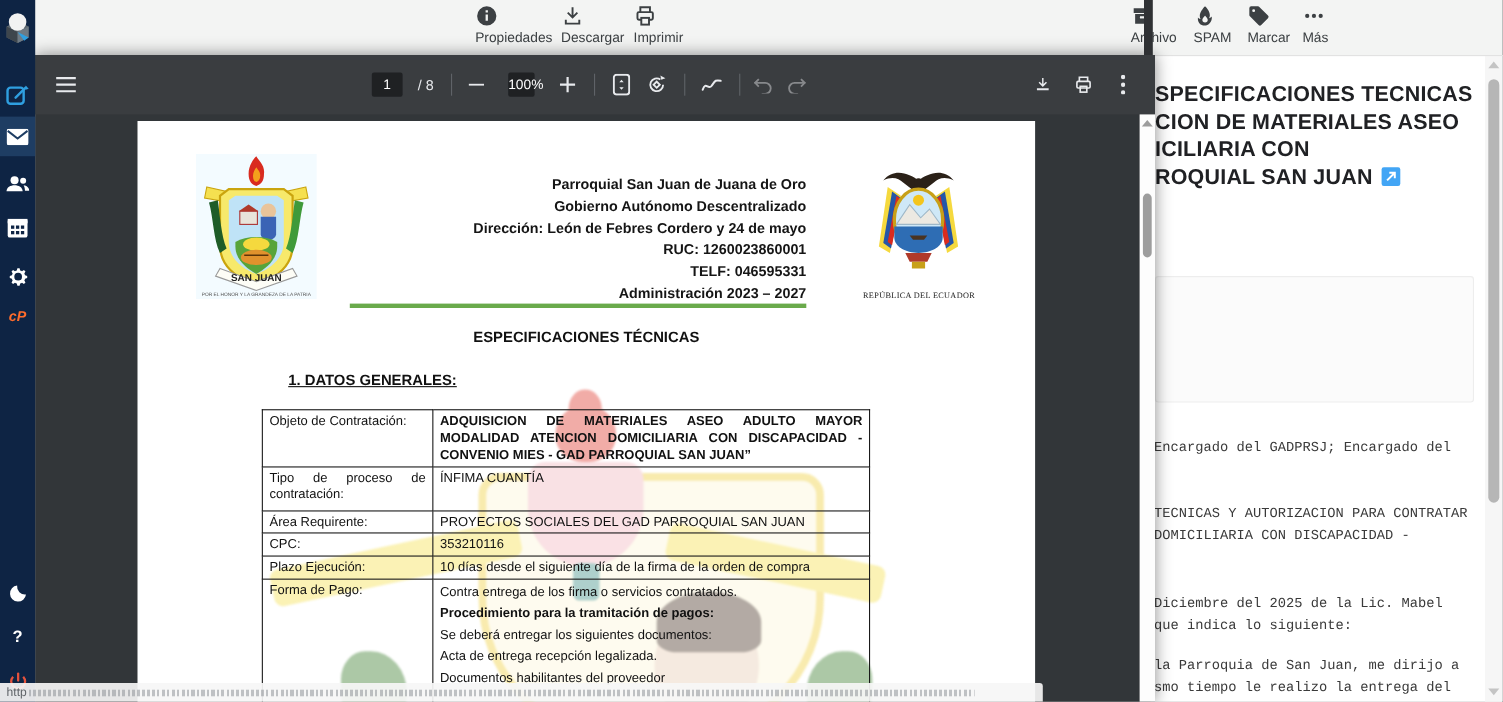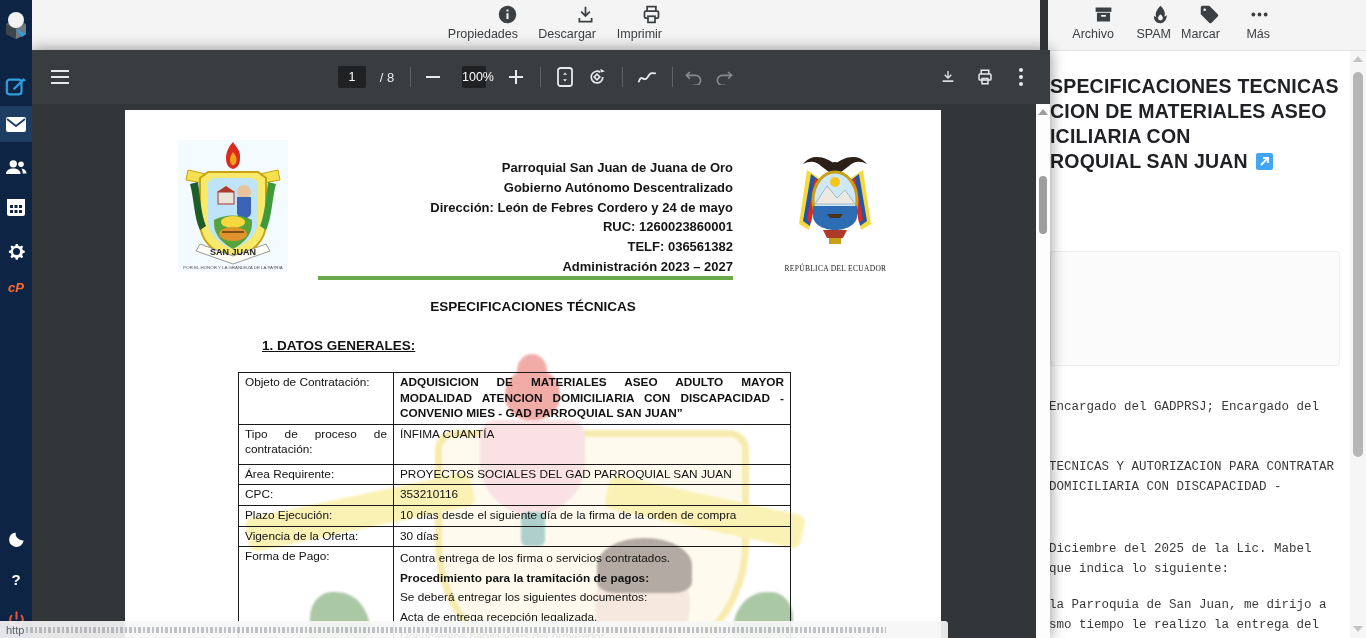--- a/index.html
+++ b/index.html
@@ -10,21 +10,21 @@
   
   #sidebar{left:0;top:0;width:32px;height:638px;background:#0e2444;z-index:40;}
   .side-item{position:absolute;left:0;width:32px;height:38px;display:flex;align-items:center;justify-content:center;color:#ffffff;}
   .side-item svg{display:block;}
   .side-active{background:#1e3d63;}
   .cp-logo{color:#ff6c2c;font-style:italic;font-weight:bold;font-size:13px;}
   .help-glyph{font-weight:bold;font-size:15px;color:#fff;}
 
   
   #topbar{left:32px;top:0;width:1334px;height:50px;background:#f3f4f3;z-index:10;border-bottom:1px solid #e2e2e2;}
-  .tb-btn{position:absolute;top:4px;width:86px;display:flex;flex-direction:column;align-items:flex-end;color:#3c4043;cursor:pointer;}
+  .tb-btn{position:absolute;top:4px;width:86px;display:flex;flex-direction:column;align-items:flex-start;color:#3c4043;cursor:pointer;}
   .tb-btn svg{width:21px;height:21px;margin-bottom:2px;}
   .tb-label{font-size:12.5px;color:#3c4043;white-space:nowrap;}
   .overlay-edge{left:1040px;top:0;width:8px;height:50px;background:#2f3134;z-index:30;}
 
   
   #email-panel{left:1046px;top:50px;width:320px;height:588px;background:#ffffff;z-index:5;overflow:hidden;}
   .subject-line{position:absolute;left:4px;font-size:19.5px;font-weight:bold;color:#202124;white-space:nowrap;letter-spacing:.2px;}
   .ext-link{display:inline-block;width:17px;height:17px;background:#42a5f5;border-radius:2px;vertical-align:-2px;margin-left:8px;position:relative;}
   .ext-link svg{position:absolute;left:2px;top:2px;}
   .attach-card{left:4px;top:201px;width:288px;height:113px;background:#fbfbfb;border:1px solid #ededed;border-radius:3px;}
@@ -282,21 +282,21 @@
       <path d="M22 104l33 12 33-12 4 7-37 13-37-13z" fill="#fdfdf6" stroke="#999" stroke-width="1"></path>
       <text x="55" y="115" text-anchor="middle" font-size="9" font-weight="bold" font-family="Liberation Sans, sans-serif" fill="#222">SAN JUAN</text>
       <text x="55" y="129" text-anchor="middle" font-size="4.4" font-family="Liberation Sans, sans-serif" fill="#555">POR EL HONOR Y LA GRANDEZA DE LA PATRIA</text>
     </svg>
 
     <div id="doc-header" class="abs">
       <div class="doc-header-line">Parroquial San Juan de Juana de Oro</div>
       <div class="doc-header-line">Gobierno Autónomo Descentralizado</div>
       <div class="doc-header-line">Dirección: León de Febres Cordero y 24 de mayo</div>
       <div class="doc-header-line">RUC: 1260023860001</div>
-      <div class="doc-header-line">TELF: 036561382</div>
+      <div class="doc-header-line">TELF: 046595331</div>
       <div class="doc-header-line">Administración 2023 – 2027</div>
     </div>
     <div class="green-rule abs"></div>
 
     <svg class="abs" style="left:668px;top:38px" width="84" height="112" viewBox="0 0 84 112">
       <path d="M10 16C20 4 34 10 42 16c8-6 22-12 32 0-8-4-14-2-18 2l-8 6h-12l-8-6c-4-4-10-6-18-2z" fill="#2b2118"></path>
       <circle cx="42" cy="18" r="4" fill="#2b2118"></circle>
       <path d="M14 22l12 8-10 52-10-6z" fill="#f5d93e"></path>
       <path d="M18 26l8 6-9 46-7-5z" fill="#2456a8"></path>
       <path d="M22 30l4 3-8 42-4-3z" fill="#d92b1f"></path>
@@ -331,24 +331,20 @@
         <td>PROYECTOS SOCIALES DEL GAD PARROQUIAL SAN JUAN</td>
       </tr>
       <tr style="height:20px">
         <td class="lbl">CPC:</td>
         <td>353210116</td>
       </tr>
       <tr style="height:21px">
         <td class="lbl">Plazo Ejecución:</td>
         <td>10 días desde el siguiente día de la firma de la orden de compra</td>
       </tr>
-      <tr style="height:20px">
-        <td class="lbl">Vigencia de la Oferta:</td>
-        <td>30 días</td>
-      </tr>
       <tr style="height:120px">
         <td class="lbl">Forma de Pago:</td>
         <td>
           <div class="fp-line">Contra entrega de los firma o servicios contratados.</div>
           <div class="fp-line fp-bold">Procedimiento para la tramitación de pagos:</div>
           <div class="fp-line">Se deberá entregar los siguientes documentos:</div>
           <div class="fp-line">Acta de entrega recepción legalizada.</div>
           <div class="fp-line">Documentos habilitantes del proveedor</div>
         </td>
       </tr>

